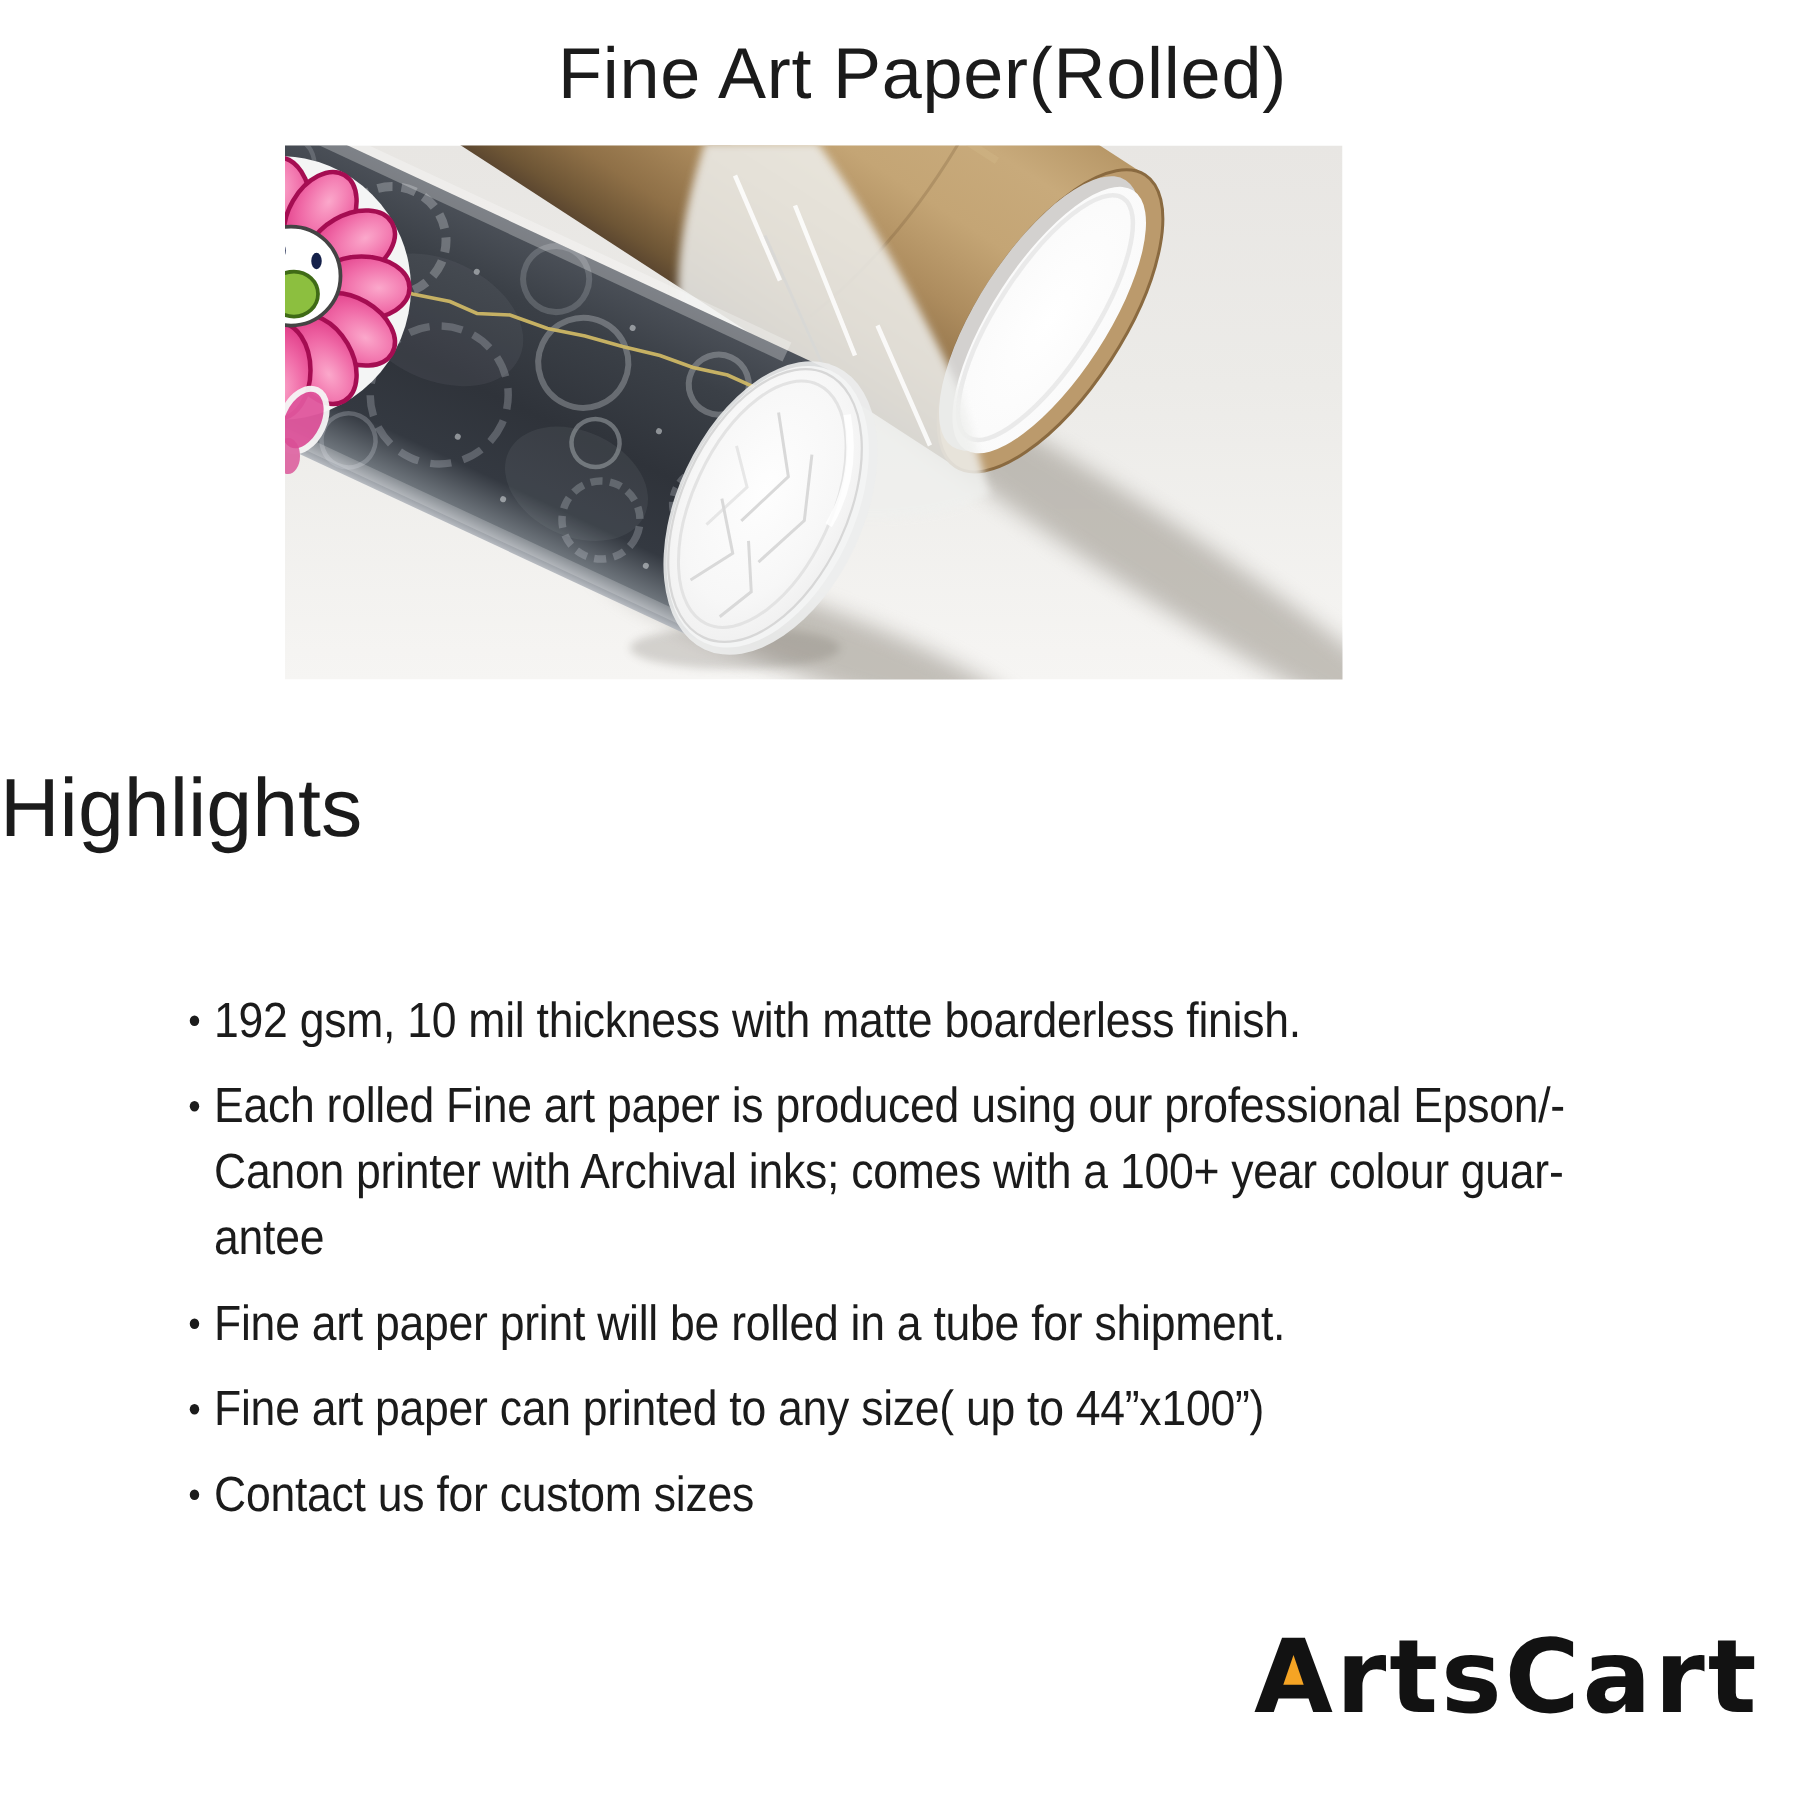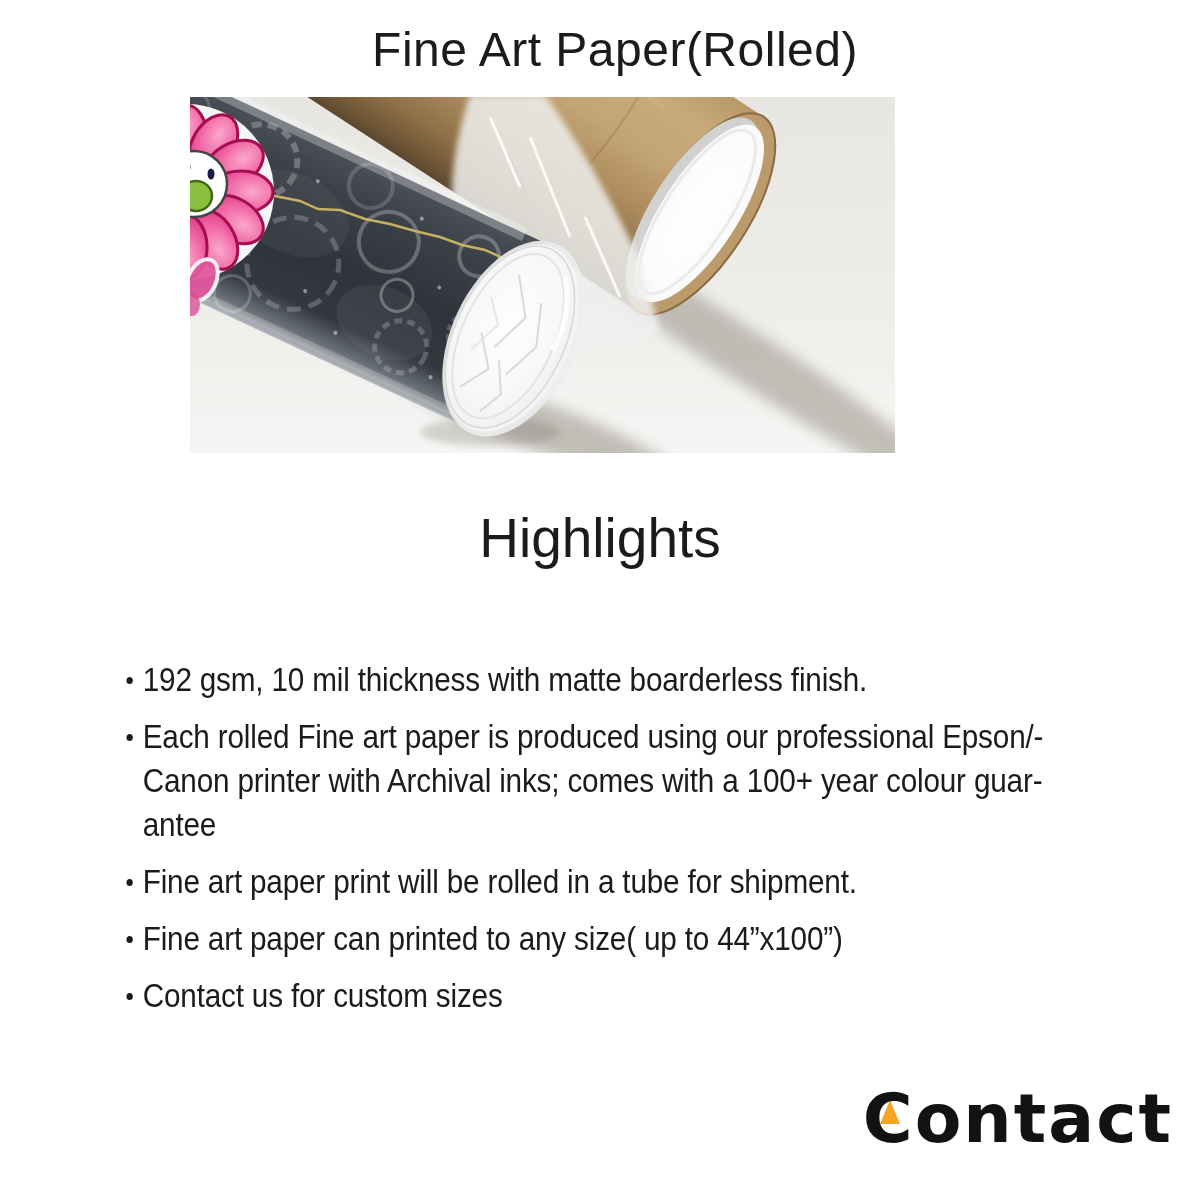--- a/index.html
+++ b/index.html
@@ -10,21 +10,21 @@
   }
   .page-title{
     position:absolute;top:22px;left:0;width:1200px;text-align:center;
     font-size:48px;font-weight:400;letter-spacing:.5px;transform:translateX(15px);
   }
   .photo-wrap{
     position:absolute;left:190px;top:97px;width:705px;height:356px;
   }
   .photo-wrap svg{display:block;width:705px;height:356px;}
   .highlights-heading{
-    position:absolute;top:506px;left:0;width:1200px;text-align:center;
+    position:absolute;top:506px;left:0;width:1200px;
     font-size:55px;font-weight:400;
   }
   ul.highlights-list{
     position:absolute;left:122px;top:658px;width:1080px;
     margin:0;padding:0;list-style:none;
   }
   ul.highlights-list li{
     position:relative;padding-left:23px;margin-bottom:13px;
     font-size:33px;line-height:44px;letter-spacing:-.2px;
     white-space:pre-line;
@@ -224,14 +224,14 @@
   <li><span>Each rolled Fine art paper is produced using our professional Epson/-
 Canon printer with Archival inks; comes with a 100+ year colour guar-
 antee</span></li>
   <li><span>Fine art paper print will be rolled in a tube for shipment.</span></li>
   <li><span>Fine art paper can printed to any size( up to 44”x100”)</span></li>
   <li><span>Contact us for custom sizes</span></li>
 </ul>
 
 <div class="brand-logo">
   <span class="logo-tri"></span>
-  <span class="logo-text">Contact</span>
+  <span class="logo-text">ArtsCart</span>
 </div>
 
 </body></html>

